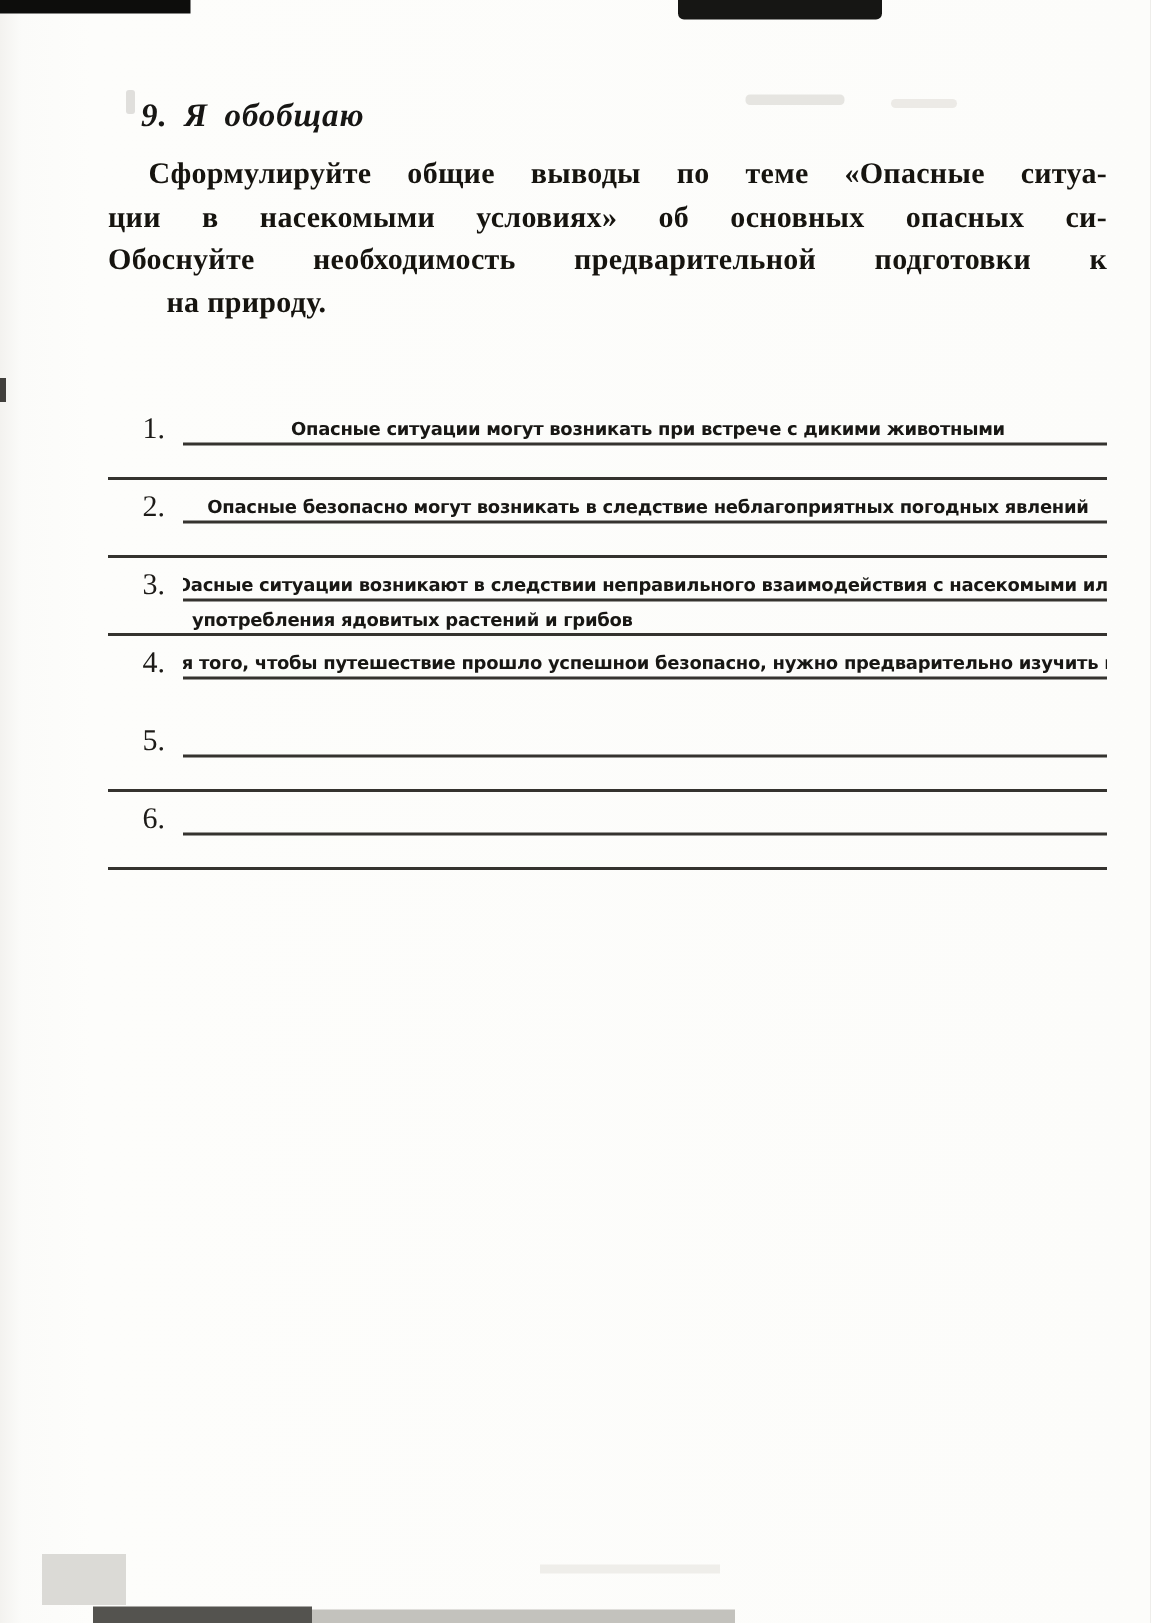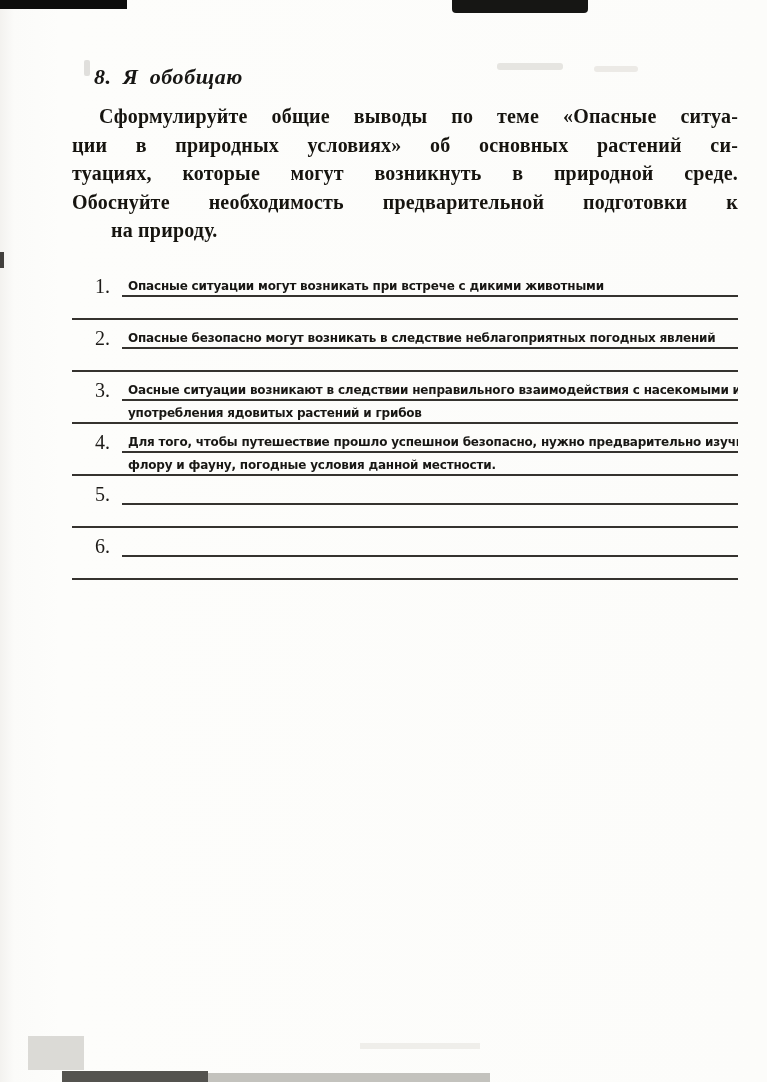--- a/index.html
+++ b/index.html
@@ -87,20 +87,21 @@
   }
   .line-a {
     flex: 1;
     height: 100%;
     border-bottom: 2px solid #35332f;
     display: flex;
     align-items: flex-end;
     padding: 0 2px 2px 6px;
     box-sizing: border-box;
     overflow: hidden;
+    justify-content: center;
   }
   .row-b {
     height: 23px;
     border-bottom: 2px solid #35332f;
     display: flex;
     align-items: flex-end;
     padding: 16px 2px 2px 56px;
     box-sizing: border-box;
     overflow: hidden;
   }
@@ -123,26 +124,25 @@
   <div class="artifact bar-tc"></div>
   <div class="artifact smudge-1"></div>
   <div class="artifact smudge-2"></div>
   <div class="artifact smudge-3"></div>
   <div class="artifact tick-left"></div>
   <div class="artifact blk-bottom-lt"></div>
   <div class="artifact bar-bottom-dk"></div>
   <div class="artifact stripe-bottom"></div>
   <div class="artifact faint-bottom"></div>
 
-  <div class="section-title">8. Я обобщаю</div>
+  <div class="section-title">9. Я обобщаю</div>
 
   <div class="task">
     <div class="task-line indent">Сформулируйте общие выводы по теме «Опасные ситуа-</div>
-    <div class="task-line">ции в природных условиях» об основных растений си-</div>
-    <div class="task-line">туациях, которые могут возникнуть в природной среде.</div>
+    <div class="task-line">ции в насекомыми условиях» об основных опасных си-</div>
     <div class="task-line">Обоснуйте необходимость предварительной подготовки к</div>
     <div class="task-line final">на природу.</div>
   </div>
 
   <div class="items">
 
     <div class="item">
       <div class="row-a">
         <div class="num">1.</div>
         <div class="line-a">
@@ -178,23 +178,20 @@
       </div>
     </div>
 
     <div class="item">
       <div class="row-a">
         <div class="num">4.</div>
         <div class="line-a">
           <span class="hand">Для того, чтобы путешествие прошло успешнои безопасно, нужно предварительно изучить всю</span>
         </div>
       </div>
-      <div class="row-b">
-        <span class="hand">флору и фауну, погодные условия данной местности.</span>
-      </div>
     </div>
 
     <div class="item">
       <div class="row-a">
         <div class="num">5.</div>
         <div class="line-a">
           <span class="hand"></span>
         </div>
       </div>
       <div class="row-b">

